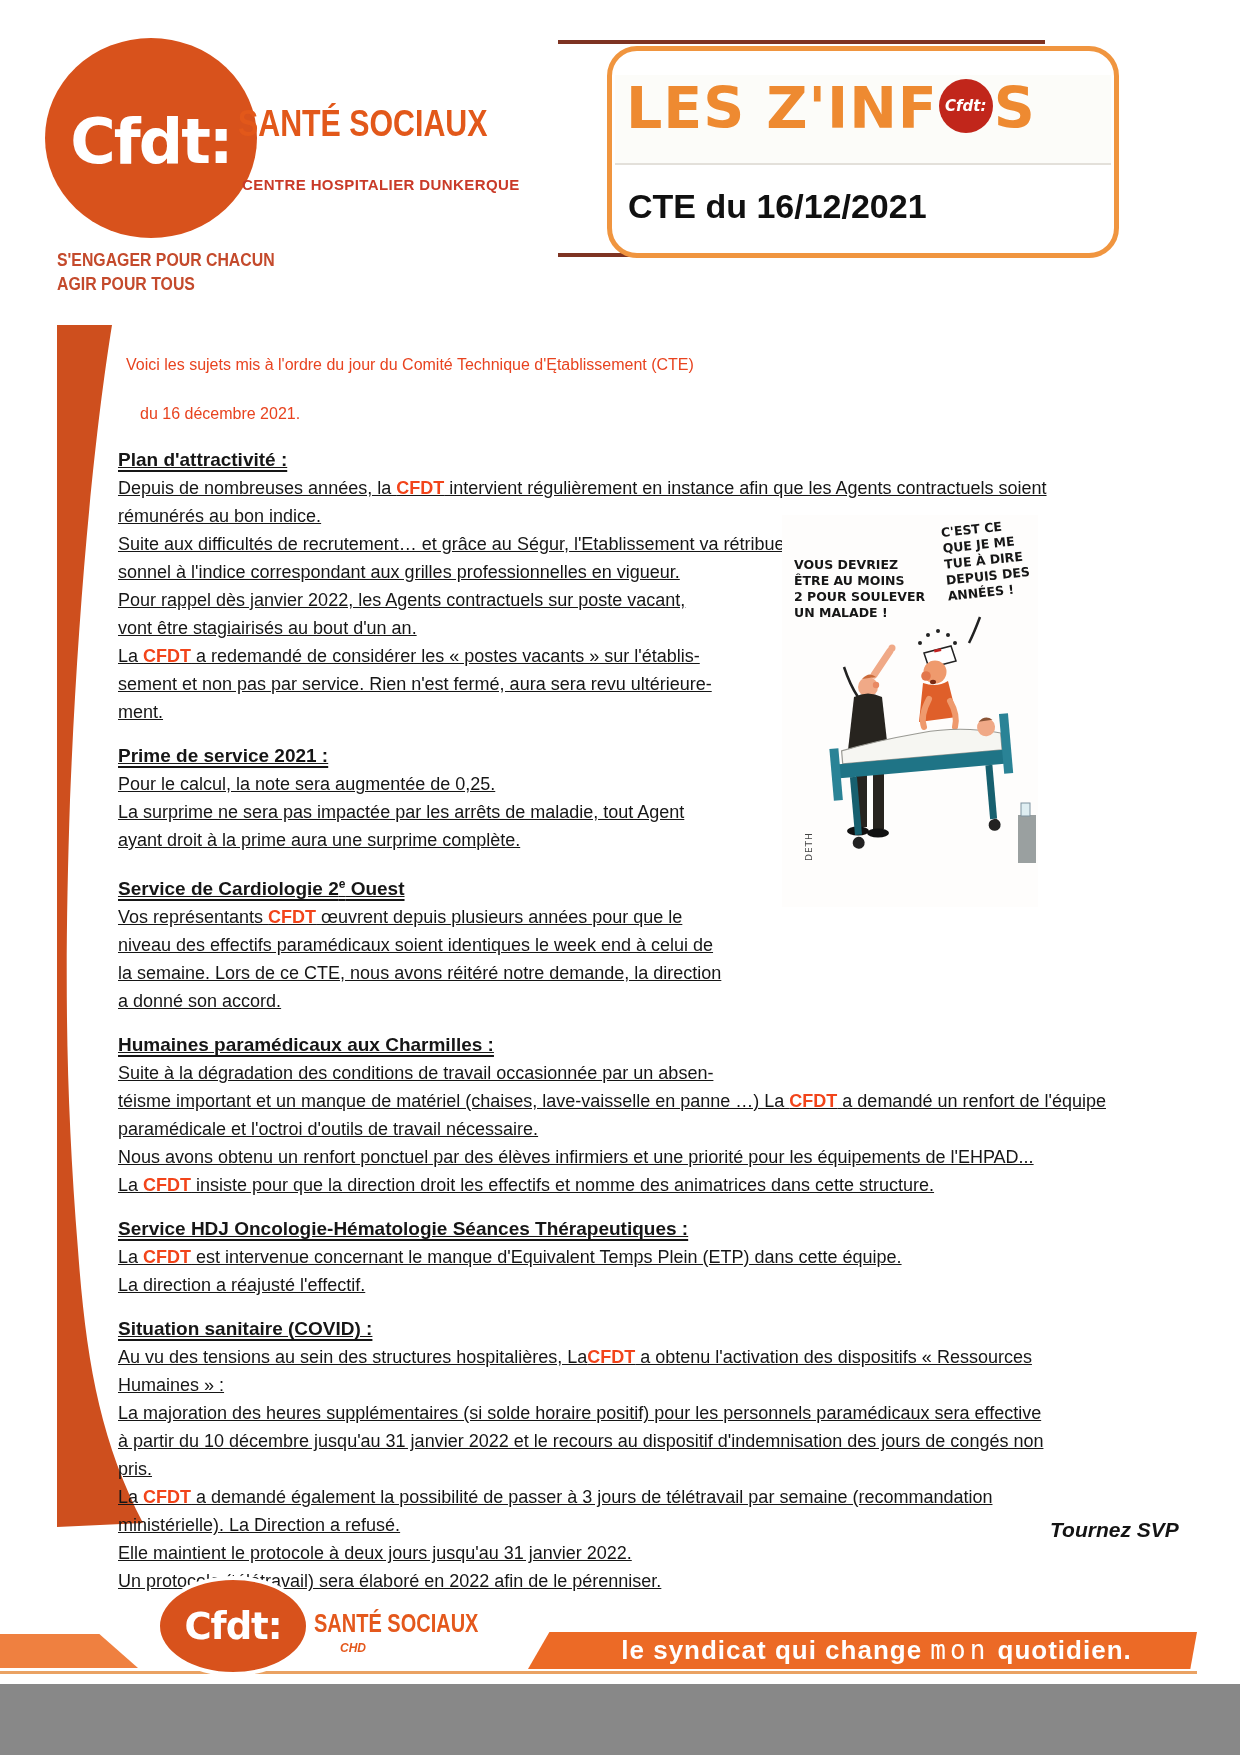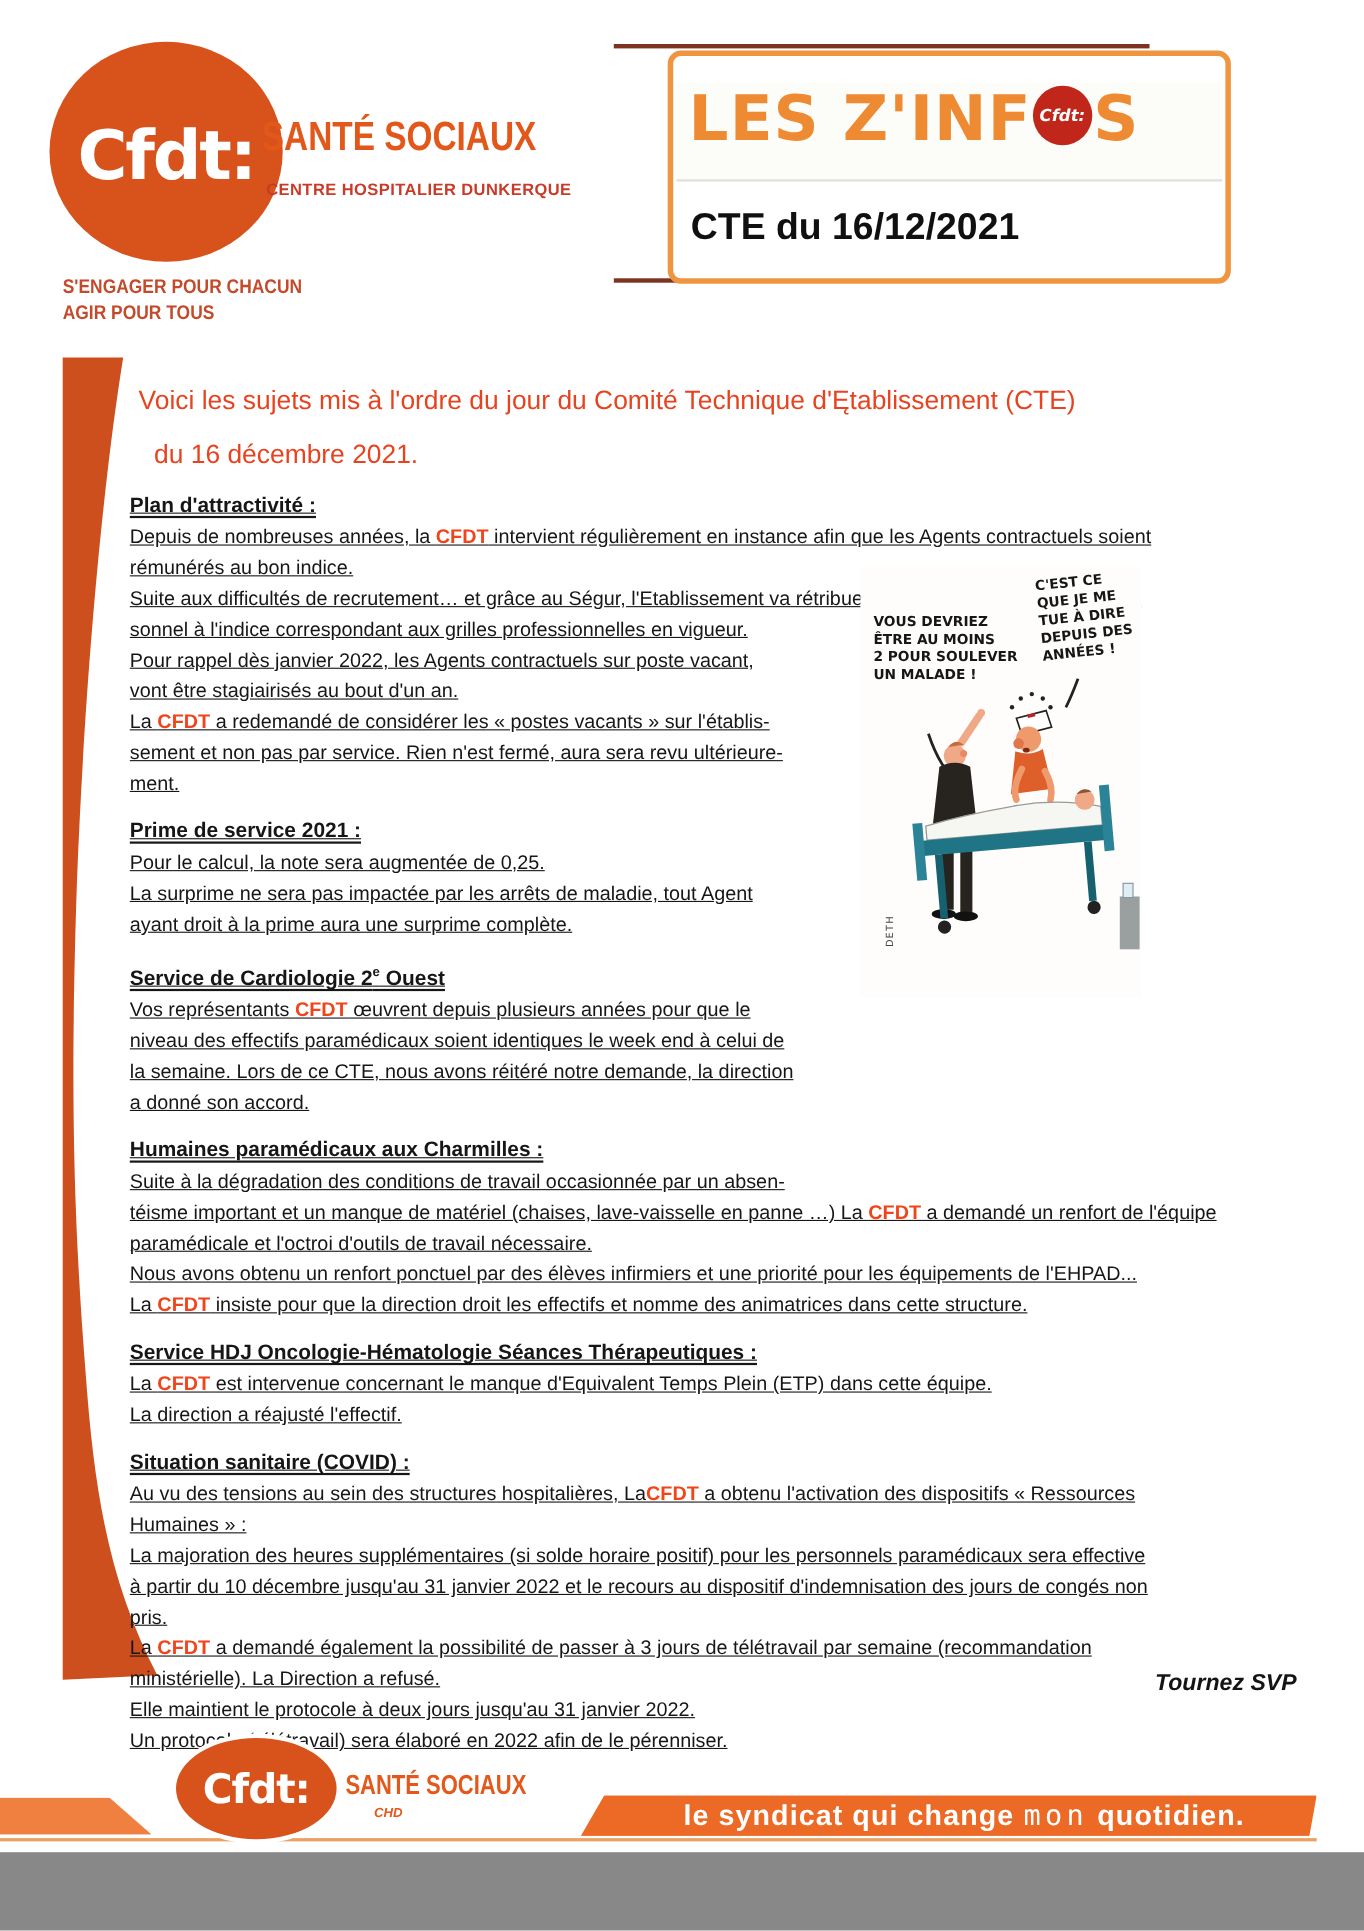--- a/index.html
+++ b/index.html
@@ -5,44 +5,44 @@
   html,body{margin:0;padding:0;background:#888;}
   .page{position:relative;width:1240px;height:1684px;background:#ffffff;margin:0 auto;overflow:hidden;
         font-family:"Liberation Sans",sans-serif;}
   
   .logo-ellipse{position:absolute;left:45px;top:38px;width:212px;height:200px;border-radius:50%;
         background:#d8521c;display:flex;align-items:center;justify-content:center;}
   .logo-ellipse .logo-word{color:#fff;font-weight:bold;font-size:62px;font-family:"DejaVu Sans",sans-serif;
         letter-spacing:-2px;padding-top:6px;}
   .org-name{position:absolute;left:238px;top:103px;font-size:37px;font-weight:bold;color:#e2581a;
         transform:scaleX(.82);transform-origin:left;white-space:nowrap;font-family:"Liberation Sans",sans-serif;}
-  .org-sub{position:absolute;left:242px;top:164px;font-size:15px;font-weight:bold;color:#c93a28;
+  .org-sub{position:absolute;left:242px;top:176px;font-size:15px;font-weight:bold;color:#c93a28;
         letter-spacing:.4px;white-space:nowrap;}
   .tagline{position:absolute;left:57px;font-size:18px;font-weight:bold;color:#c44a2c;
         transform:scaleX(.88);transform-origin:left;white-space:nowrap;}
   .tagline.l1{top:250px}.tagline.l2{top:274px}
   
   .dark-line{position:absolute;left:558px;width:487px;height:4px;background:#7e3322;}
   .dark-line.top{top:40px}.dark-line.bottom{top:253px}
   .title-box{position:absolute;left:607px;top:46px;width:502px;height:202px;border:5px solid #f0953f;
-        border-radius:12px;background:#fff;}
+        border-radius:30px;background:#fff;}
   .mast-band{position:absolute;left:3px;right:3px;top:24px;height:88px;background:#fcfcf9;
         border-bottom:2px solid #e3e0da;}
   .masthead{position:absolute;left:14px;top:24px;white-space:nowrap;font-family:"DejaVu Sans",sans-serif;
         font-weight:bold;font-size:57px;color:#ee8a31;letter-spacing:1px;}
   .mast-circle{display:inline-block;width:54px;height:54px;border-radius:50%;background:#c1261b;
         position:relative;vertical-align:-5px;margin:0 1px;}
   .mast-circle-text{position:absolute;inset:0;display:flex;align-items:center;justify-content:center;
         font-size:15px;font-weight:bold;font-style:italic;color:#fff;letter-spacing:0;}
   .meeting-title{position:absolute;left:16px;top:136px;font-size:34px;font-weight:bold;color:#101010;
         white-space:nowrap;font-family:"Liberation Sans",sans-serif;}
   
   .swoosh{position:absolute;left:50px;top:300px;}
   
-  .intro{position:absolute;left:126px;top:340px;color:#e8431f;font-size:24px;line-height:49px;
+  .intro{position:absolute;left:126px;top:340px;color:#e8431f;font-size:16px;line-height:49px;
         white-space:nowrap;}
   .intro .il2{padding-left:14px;}
   
   .content{position:absolute;left:118px;top:446px;width:1022px;font-size:18px;line-height:28px;color:#161616;}
   .section{margin:0 0 16px 0;text-decoration:underline;}
   .section-heading{font-weight:bold;font-size:19px;white-space:nowrap;}
   .hu{text-decoration:underline;text-decoration-thickness:2px;text-underline-offset:4px;}
   .text-line{white-space:nowrap;}
   .cfdt{color:#f2441a;font-weight:bold;}
   sup{font-size:12px;}

